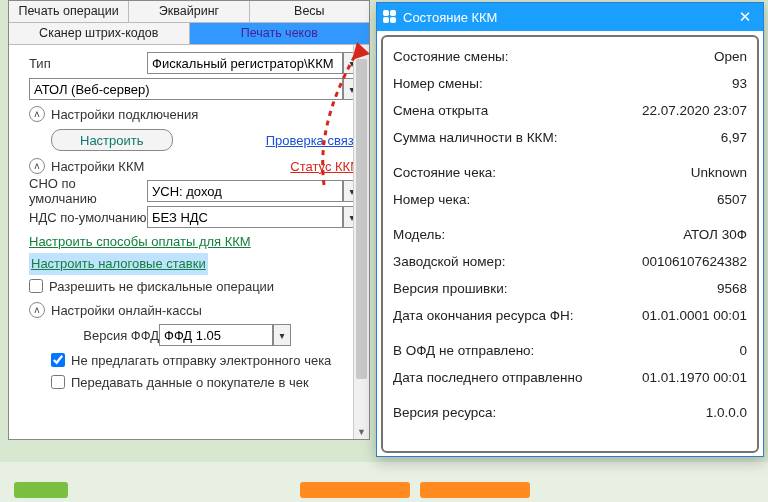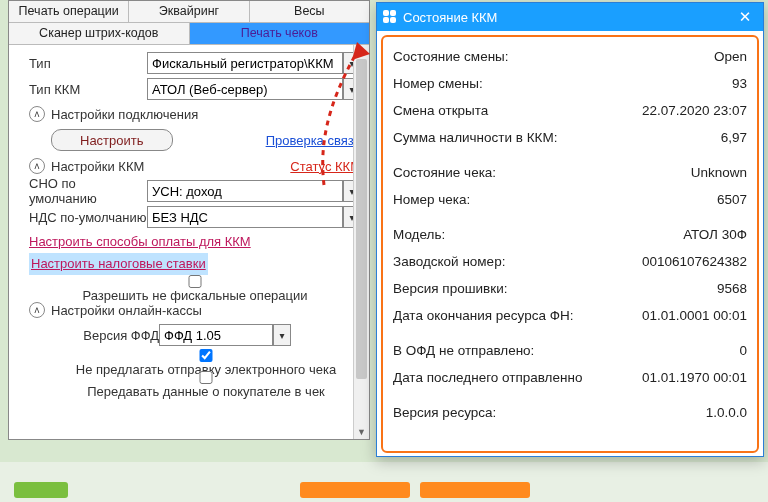--- a/index.html
+++ b/index.html
@@ -114,52 +114,52 @@
     height: 26px;
     gap: 12px;
   }
   .btn {
     height: 22px;
     border: 1px solid #888;
     border-radius: 10px;
     background: #f4f4f4;
     padding: 0 28px;
     font-size: 13px;
-    color: #7f1d1d;
+    color: #0f766e;
   }
   .link {
     color: #1a4fd6;
     text-decoration: underline;
     font-size: 13px;
     cursor: pointer;
     margin-left: auto;
   }
   .link.red { color: #d6261a; }
 
   .link-block {
-    color: #be185d;
+    color: #15803d;
     text-decoration: underline;
     font-size: 13px;
     height: 22px;
     line-height: 22px;
     cursor: pointer;
   }
   .link-block.highlighted {
     background: #bfe3ff;
     display: inline-block;
     padding: 0 2px;
   }
 
   .check-row {
     display: flex;
     align-items: center;
     height: 22px;
+    gap: 6px;
     font-size: 13px;
     color: #333;
-    flex-direction: column;
   }
   .check-row input[type="checkbox"] {
     width: 14px; height: 14px;
   }
 
   .narrow-combo .combo-wrap { width: 132px; }
   .narrow-combo .lbl { width: 130px; padding-left: 22px; text-align: right; }
 
   .indent { padding-left: 22px; }
 
@@ -233,21 +233,21 @@
     display: flex;
     align-items: center;
     justify-content: center;
     font-size: 15px;
     font-weight: 300;
     cursor: pointer;
     margin-right: -6px;
   }
 
   .modal-body {
-    border: 2px solid #f97316;
+    border: 2px solid #737373;
     margin: 4px;
     border-radius: 6px;
     padding: 6px 10px;
     height: 418px;
   }
   .kv-row {
     display: flex;
     height: 27px;
     align-items: center;
     font-size: 13.5px;
@@ -317,21 +317,20 @@
       <div class="lbl">Тип</div>
       <div class="control">
         <div class="combo-wrap">
           <input type="text" value="Фискальный регистратор\ККМ" style="">
           <div class="combo-btn">▾</div>
         </div>
       </div>
     </div>
 
     <div class="form-row">
-      <div class="lbl">Тип ККМ</div>
       <div class="control">
         <div class="combo-wrap">
           <input type="text" value="АТОЛ (Веб-сервер)" style="">
           <div class="combo-btn">▾</div>
         </div>
       </div>
     </div>
 
     <div class="section-head">
       <span class="expander">˄</span>

